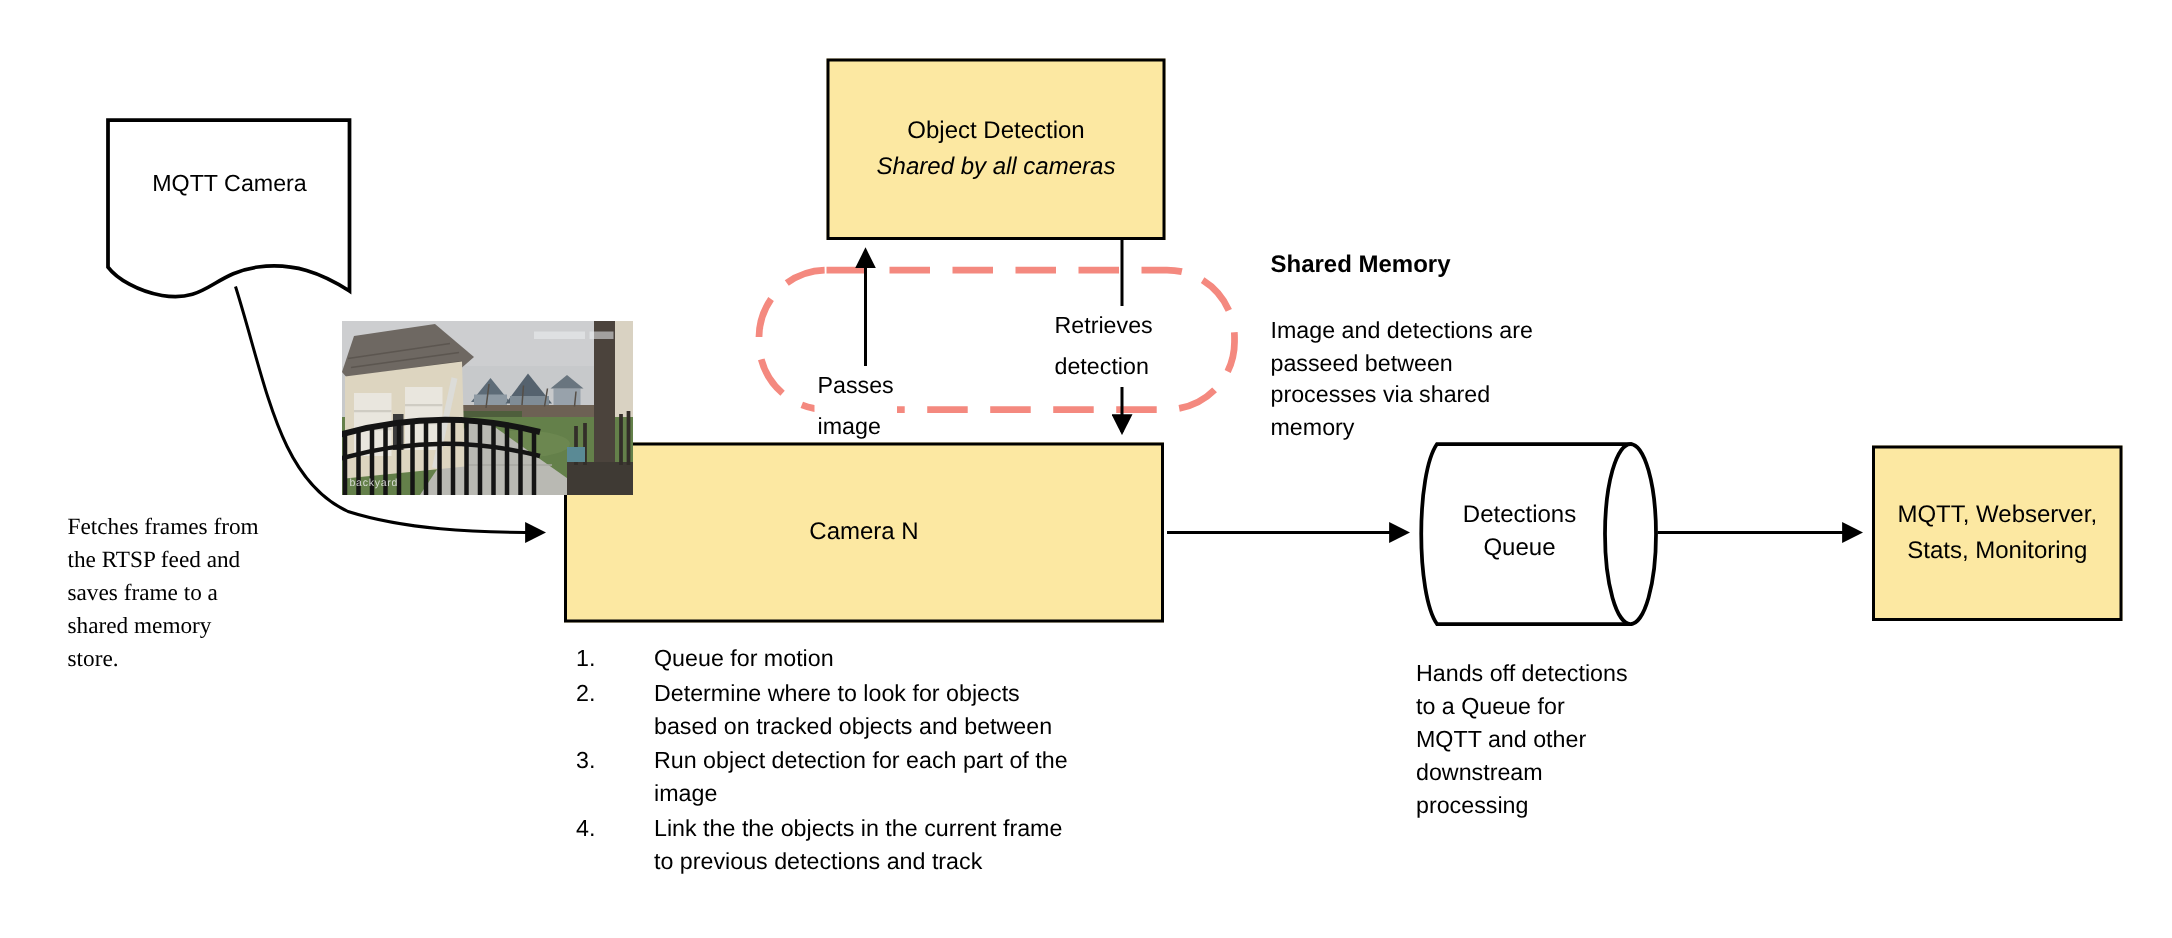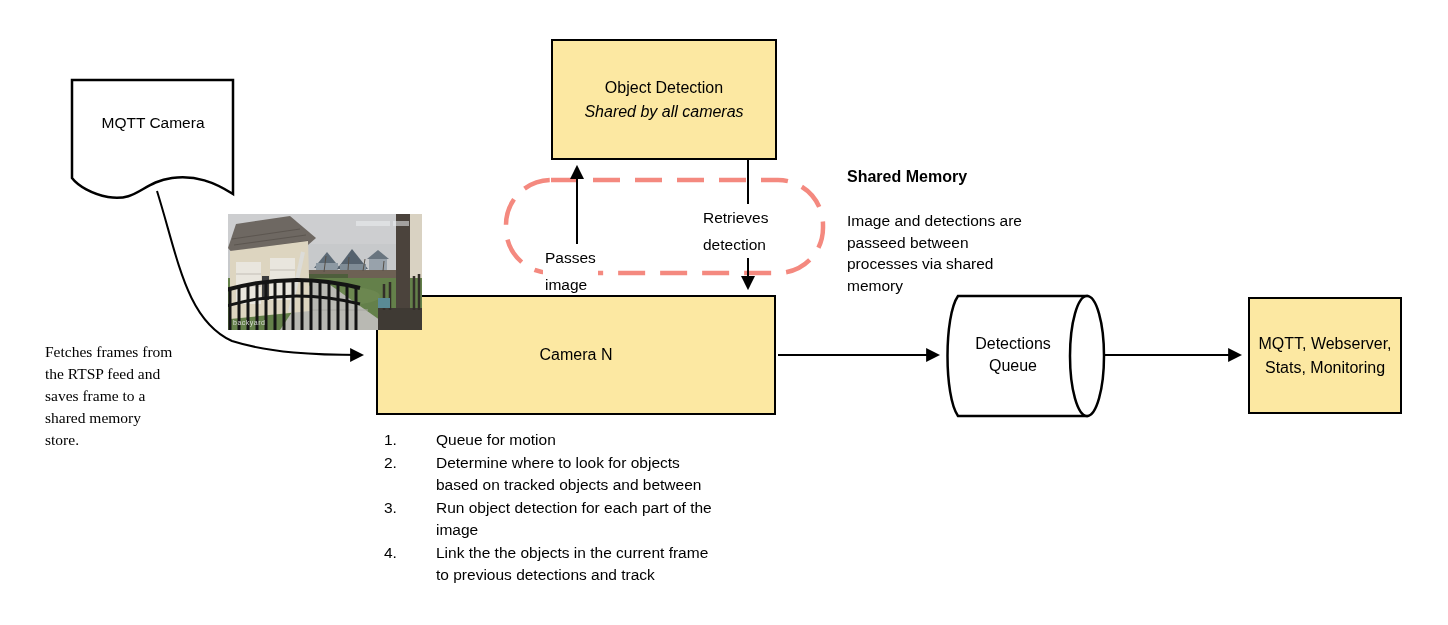--- a/index.html
+++ b/index.html
@@ -176,19 +176,24 @@
     <div class="step">
       <span class="step-num">4.</span>
       <span class="step-text">Link the the objects in the current frame
 to previous detections and track</span>
     </div>
   </div>
 
   <div class="queue-label">Detections
 Queue</div>
 
+  <div class="txt" style="left:944px;top:439px;width:180px;">Hands off detections
+to a Queue for
+MQTT and other
+downstream
+processing</div>
 
-  <div class="ybox" style="left:1248px;top:297px;width:154px;height:117px;">
+  <div class="ybox" style="left:1248px;top:297px;width:167px;height:117px;">
     <div class="mqtt-label">MQTT, Webserver,
 Stats, Monitoring</div>
   </div>
 
 </div>
 
 </body></html>

